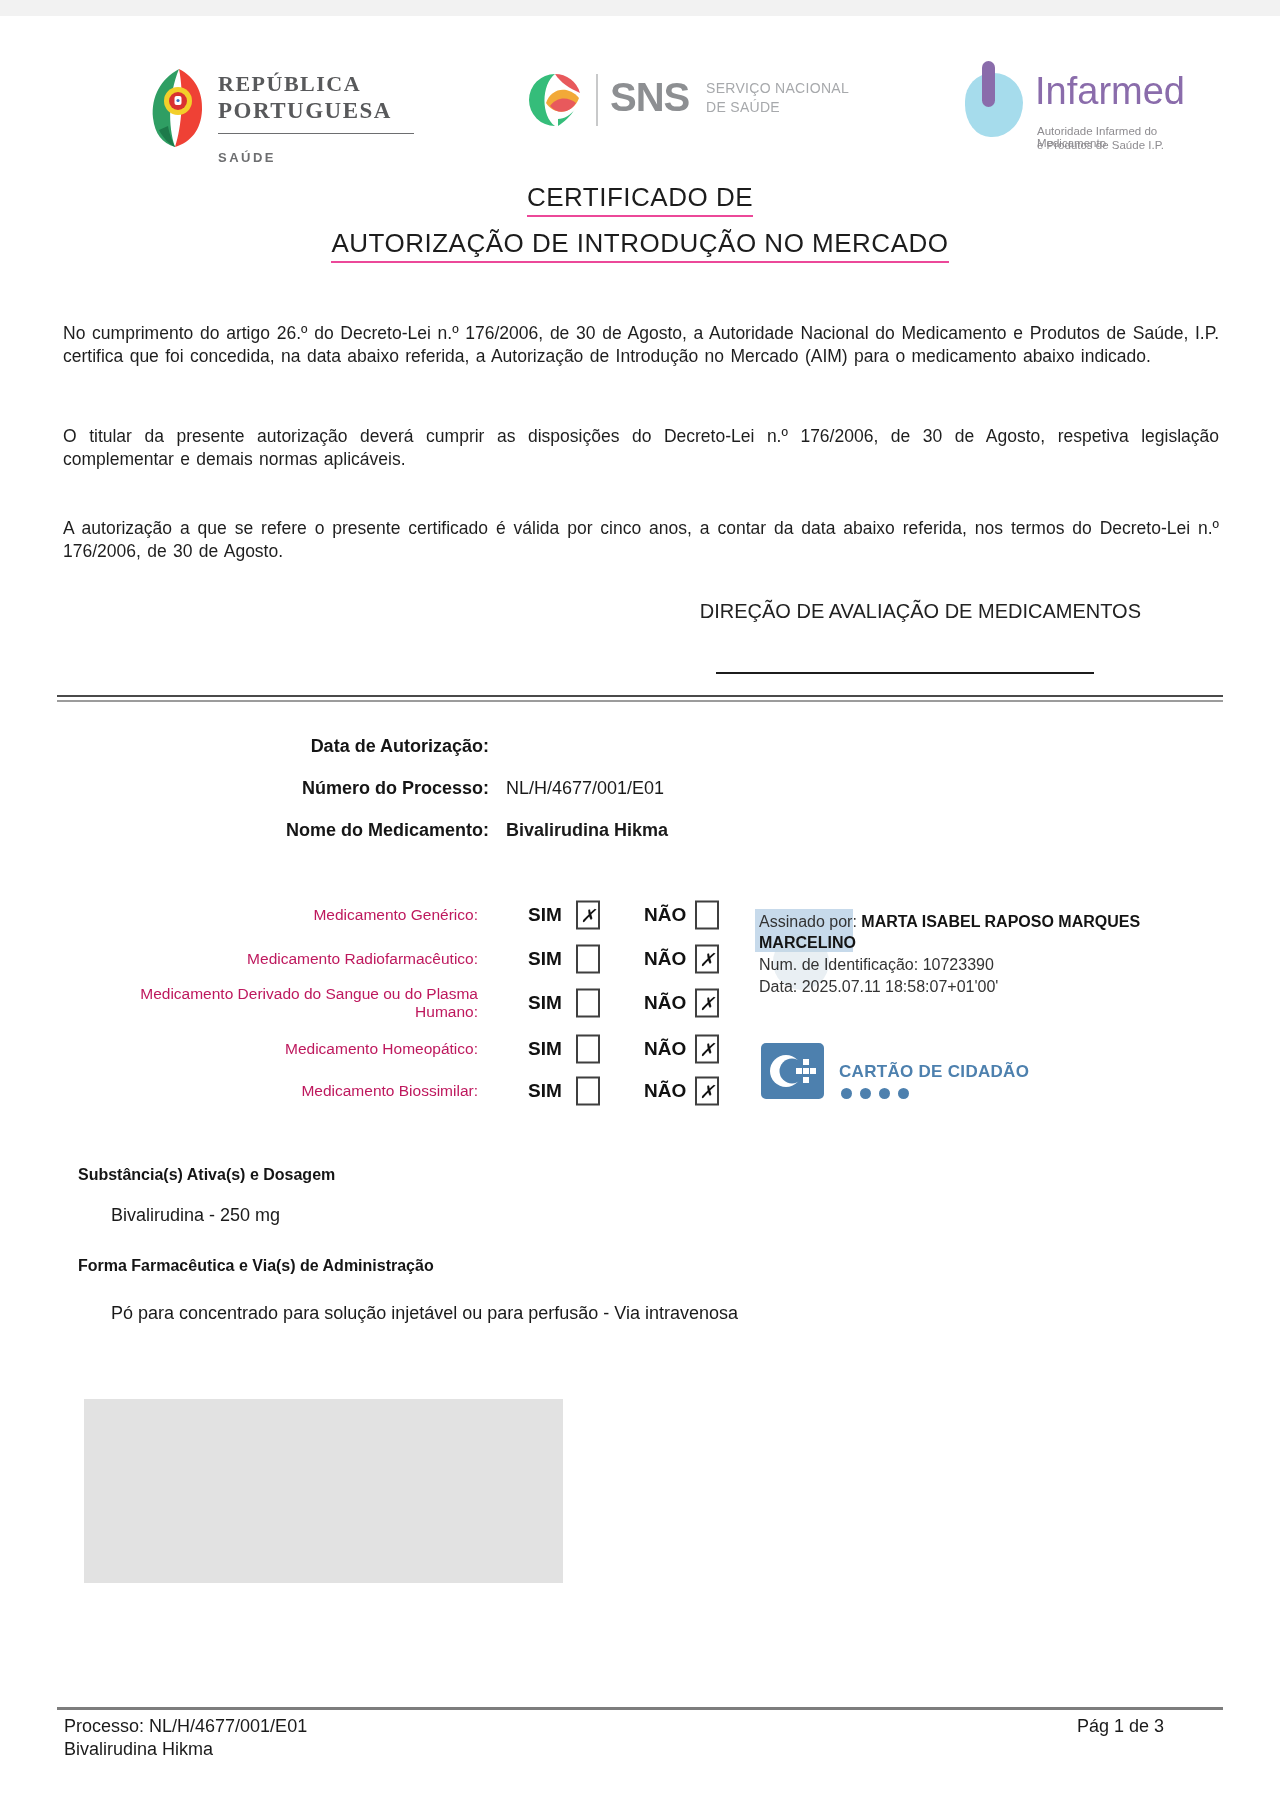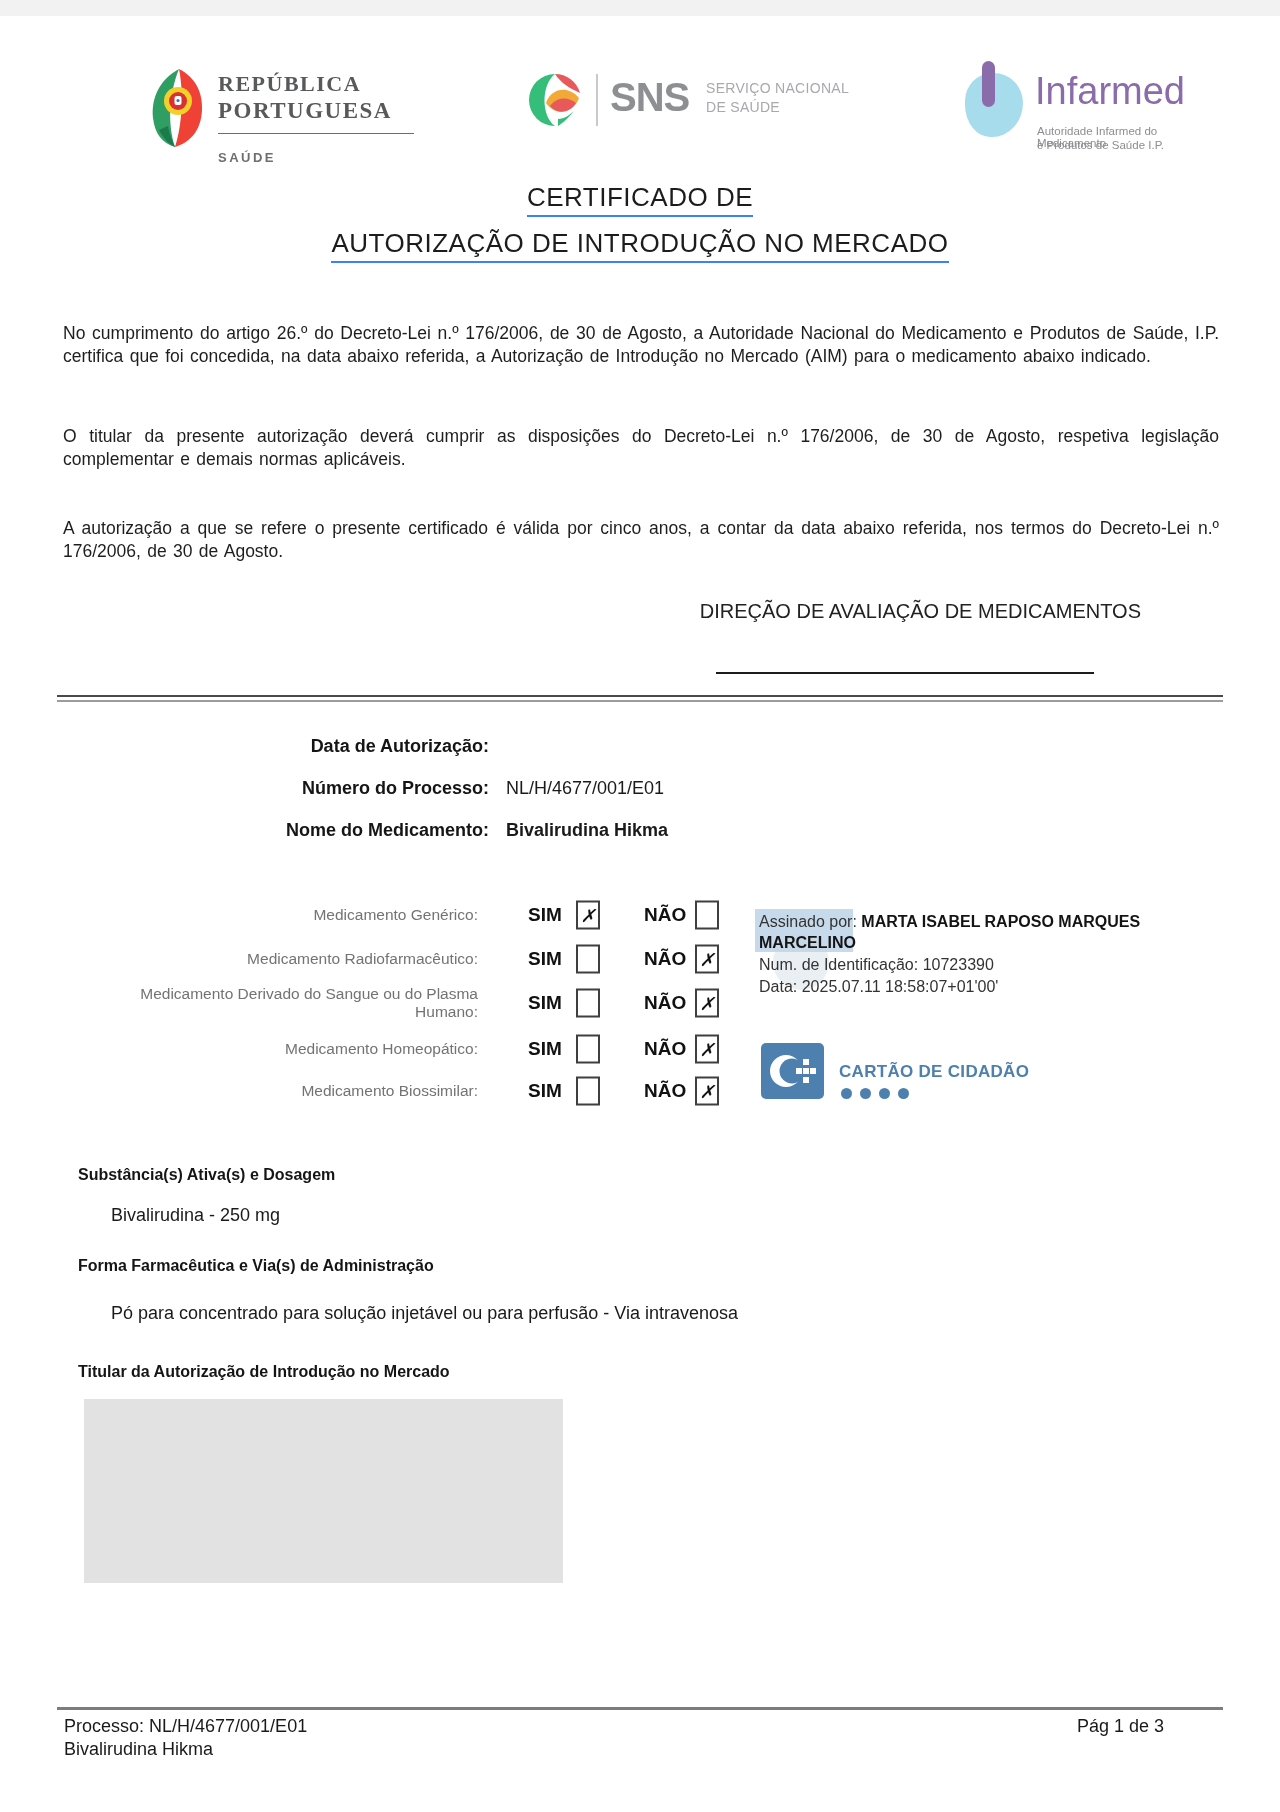--- a/index.html
+++ b/index.html
@@ -14,38 +14,38 @@
   .sns-divider { width:2px; background:#c8c9ca; }
   .sns-acronym { font-size:40px; font-weight:bold; color:#8d8f92; letter-spacing:-1px; }
   .sns-tag { font-size:14px; color:#a7a9ac; letter-spacing:0.3px; }
   .inf-blob { width:58px; height:64px; background:#a6dcec; border-radius:48% 52% 55% 45% / 45% 48% 55% 52%; }
   .inf-bar { width:13px; height:46px; background:#8a6cab; border-radius:7px; }
   .inf-name { font-size:38px; color:#8a6cab; }
   .inf-tag { font-size:11.5px; color:#8e8c90; }
 
   
   .title-row { left:0; width:1280px; text-align:center; font-size:26px; letter-spacing:0.5px; color:#1c1c1c; }
-  .title-row span { display:inline-block; border-bottom:2px solid #3b82f6; padding-bottom:2px; }
+  .title-row span { display:inline-block; border-bottom:2px solid #ec4899; padding-bottom:2px; }
 
   
   .para { left:63px; width:1156px; font-size:17.5px; line-height:23px; text-align:justify; word-spacing:1.5px; color:#1e1e1e; }
   .direcao { left:63px; width:1078px; text-align:right; font-size:20px; color:#222; }
   .sig-rule { left:716px; top:656px; width:378px; border-top:2.5px solid #1c1c1c; }
   .dbl-rule { left:57px; top:679px; width:1166px; height:7px; border-top:2.5px solid #4a4a4a; border-bottom:2px solid #9c9c9c; }
 
   
   .field-row { left:63px; width:900px; height:24px; }
   .field-label { position:absolute; left:0; width:426px; text-align:right; font-weight:bold; font-size:18px; color:#151515; }
   .field-value { position:absolute; left:443px; font-size:18px; color:#1a1a1a; white-space:nowrap; }
   .field-value.bold { font-weight:bold; }
 
   
   .cb-row { left:80px; width:660px; height:36px; }
   .cb-row > * { position:absolute; top:50%; transform:translateY(-50%); }
-  .cb-label { left:18px; width:380px; text-align:right; font-size:15.5px; line-height:18px; color:#737373; }
+  .cb-label { left:18px; width:380px; text-align:right; font-size:15.5px; line-height:18px; color:#be185d; }
   .cb-word { font-size:19px; font-weight:bold; color:#111; }
   .cb-sim-word { left:448px; }
   .cb-nao-word { left:564px; }
   .cb-box { width:24px; height:29px; border:2px solid #3f3f3f; background:#fff; display:flex; align-items:center; justify-content:center; }
   .cb-box-sim { left:496px; }
   .cb-box-nao { left:615px; }
   .cb-mark { font-size:18px; font-style:italic; color:#111; padding-top:1px; }
 
   
   .sig-block { left:755px; top:888px; width:430px; font-size:16px; line-height:22px; color:#333; }
@@ -236,21 +236,20 @@
         <i></i>
       </div>
   </div>
 
   <div class="abs sec-heading" style="top:1150px;">Substância(s) Ativa(s) e Dosagem</div>
   <div class="abs sec-value" style="top:1189px;">Bivalirudina - 250 mg</div>
 
   <div class="abs sec-heading" style="top:1241px;">Forma Farmacêutica e Via(s) de Administração</div>
   <div class="abs sec-value" style="top:1287px;">Pó para concentrado para solução injetável ou para perfusão - Via intravenosa</div>
 
-  <div class="abs sec-heading" style="top:1347px;">Titular da Autorização de Introdução no Mercado</div>
   <div class="abs redacted-box"></div>
 
   <div class="abs footer-rule"></div>
   <div class="abs footer-text footer-left" style="top:1700px;">Processo: NL/H/4677/001/E01</div>
   <div class="abs footer-text footer-page" style="top:1700px;">Pág 1 de 3</div>
   <div class="abs footer-text footer-left" style="top:1723px;">Bivalirudina Hikma</div>
 
 </div>
 
 </body></html>

